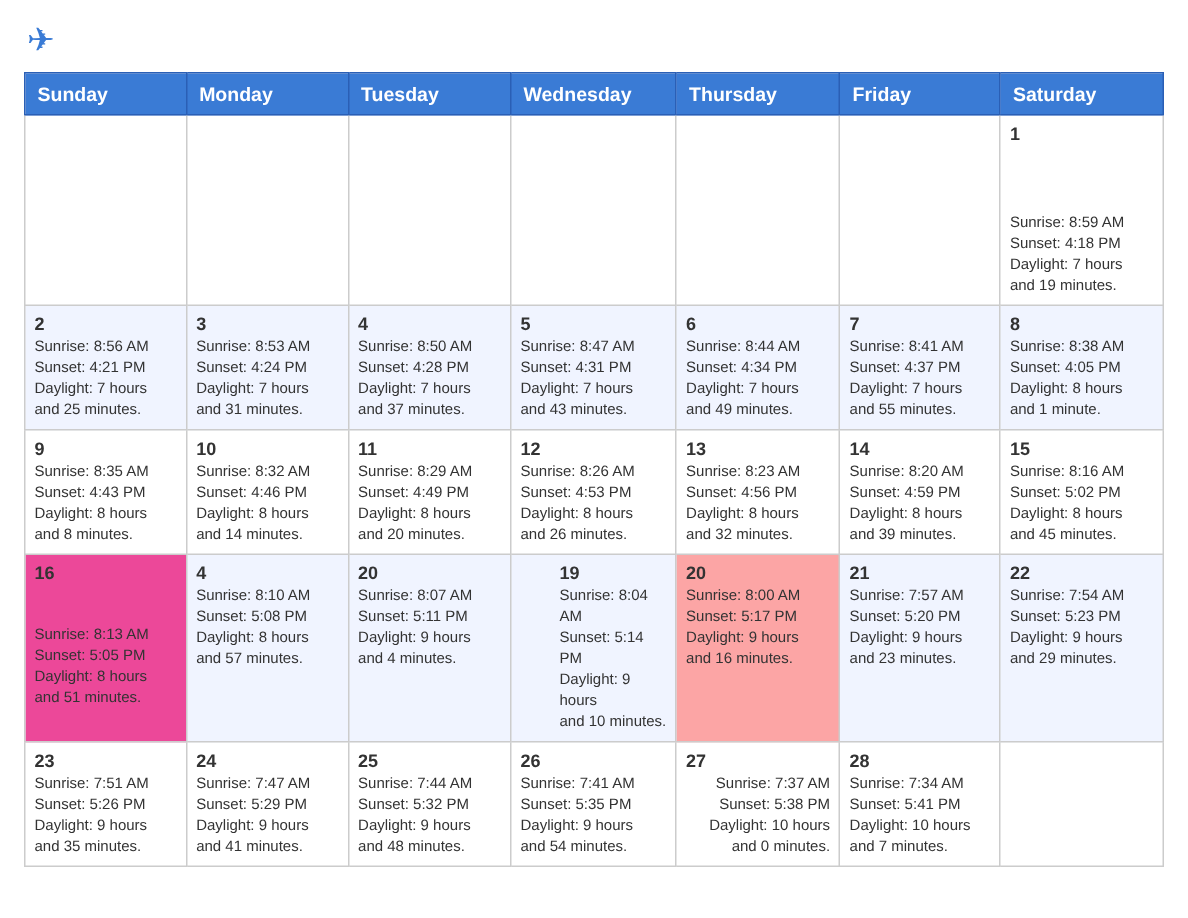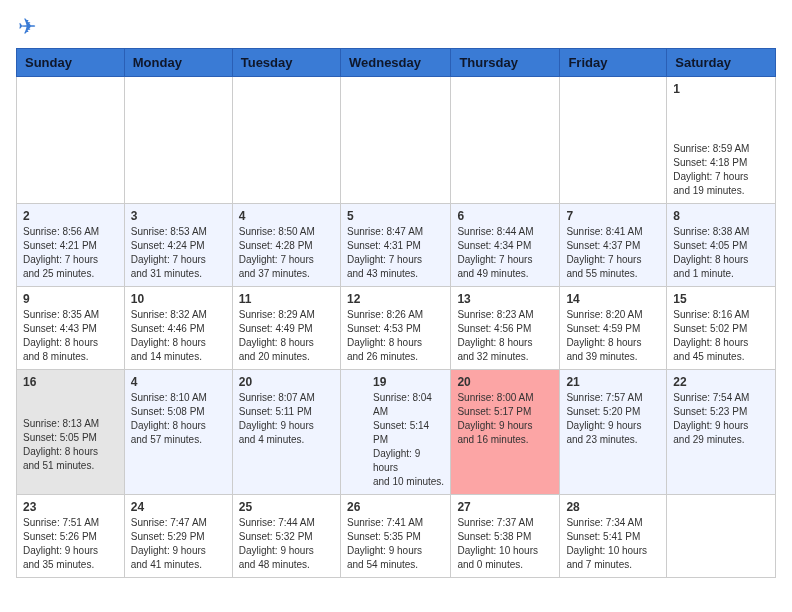--- a/index.html
+++ b/index.html
@@ -33,21 +33,21 @@
       font-size: 14px;
       color: #555;
     }
     .calendar-table {
       width: 100%;
       border-collapse: collapse;
       border: 1px solid #ccc;
     }
     .calendar-table th {
       background-color: #3a7bd5;
-      color: #0f172a;
+      color: #ffffff;
       font-size: 13px;
       font-weight: bold;
       padding: 6px 8px;
       text-align: left;
       border: 1px solid #2a5fb5;
     }
     .calendar-table td {
       vertical-align: top;
       padding: 5px 6px;
       border: 1px solid #ccc;
@@ -231,21 +231,21 @@
         </td>
         <td>
           <span class="day-number">15</span>
           <div class="day-info" style="white-space: pre-line;">Sunrise: 8:16 AM
 Sunset: 5:02 PM
 Daylight: 8 hours
 and 45 minutes.</div>
         </td>
       </tr>
       <tr>
-        <td style="background: #e5e5e5;">
+        <td style="background: #ec4899;">
           <span class="day-number">16</span>
           <div class="day-info" style="white-space: pre-line; margin-top: 28px;">Sunrise: 8:13 AM
 Sunset: 5:05 PM
 Daylight: 8 hours
 and 51 minutes.</div>
         </td>
         <td style="background: rgb(240, 244, 255);">
           <span class="day-number">4</span>
           <div class="day-info" style="white-space: pre-line;">Sunrise: 8:10 AM
 Sunset: 5:08 PM
@@ -312,21 +312,21 @@
         </td>
         <td>
           <span class="day-number">26</span>
           <div class="day-info" style="white-space: pre-line;">Sunrise: 7:41 AM
 Sunset: 5:35 PM
 Daylight: 9 hours
 and 54 minutes.</div>
         </td>
         <td>
           <span class="day-number">27</span>
-          <div class="day-info" style="white-space: pre-line;">Sunrise: 7:37 AM
+          <div class="day-info" style="white-space: pre-line; text-align: right;">Sunrise: 7:37 AM
 Sunset: 5:38 PM
 Daylight: 10 hours
 and 0 minutes.</div>
         </td>
         <td>
           <span class="day-number">28</span>
           <div class="day-info" style="white-space: pre-line;">Sunrise: 7:34 AM
 Sunset: 5:41 PM
 Daylight: 10 hours
 and 7 minutes.</div>

